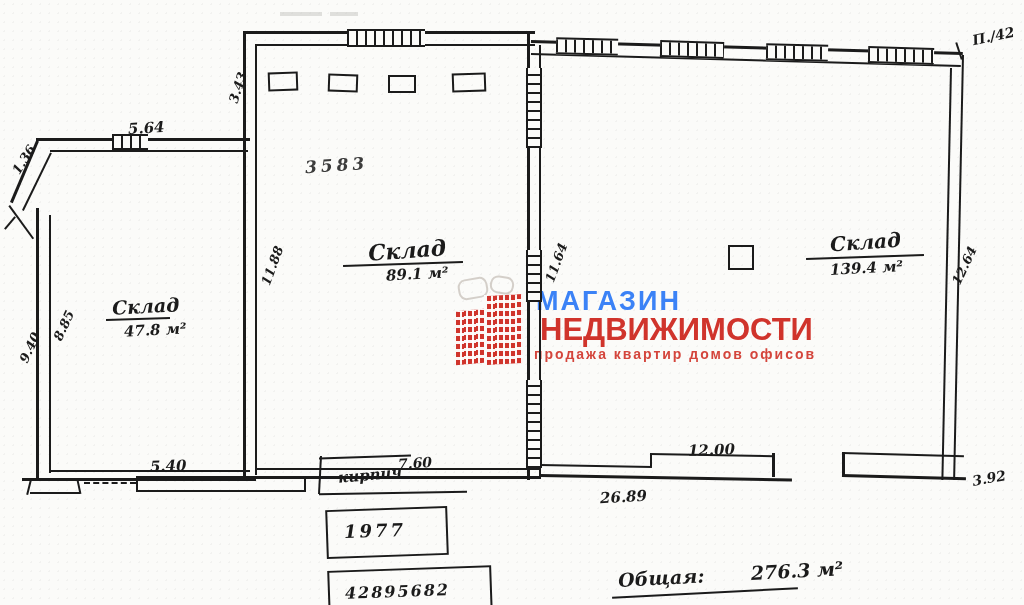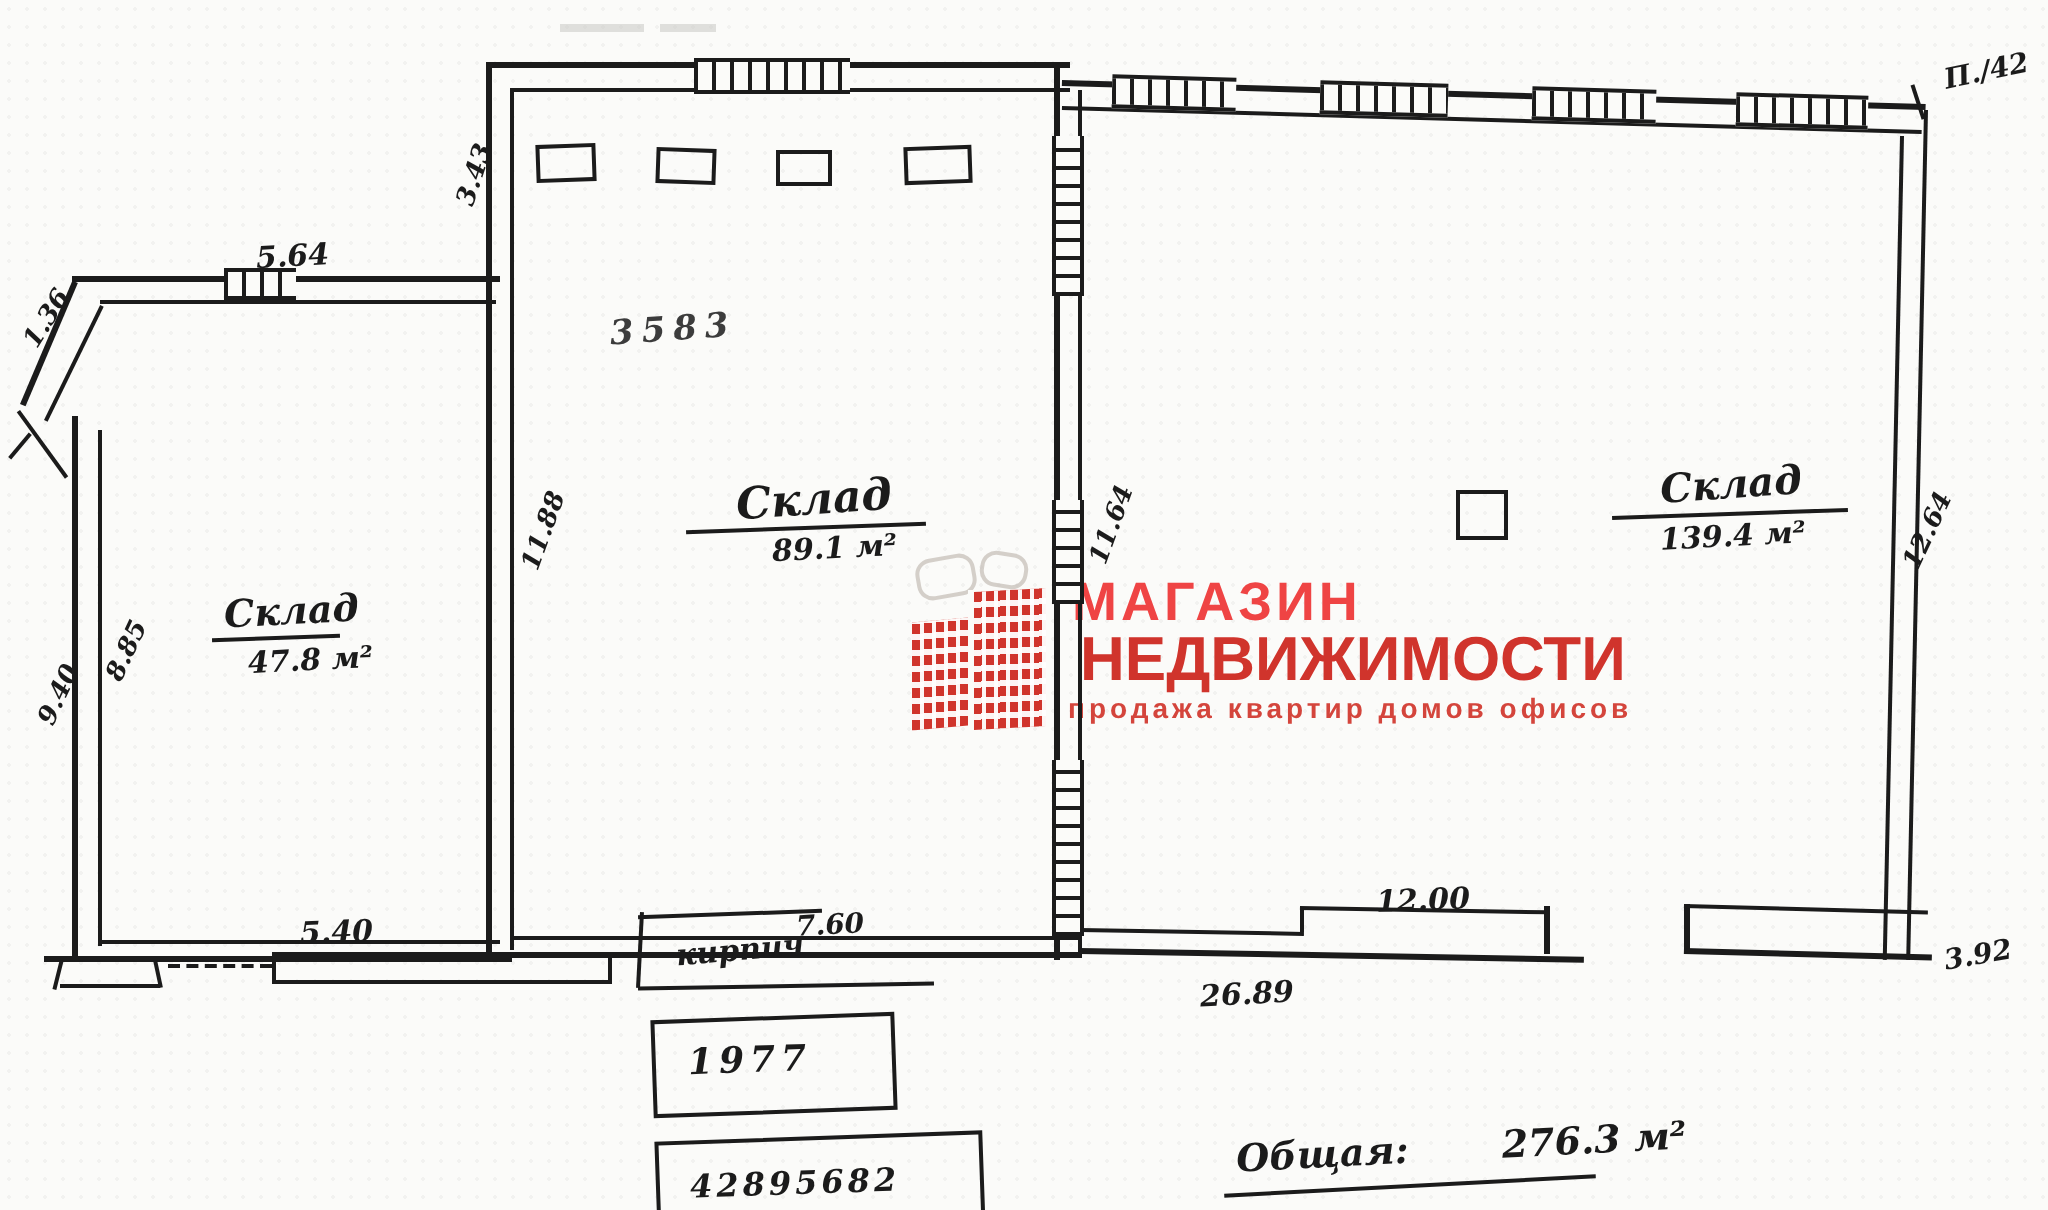--- a/index.html
+++ b/index.html
@@ -36,21 +36,21 @@
 
 <div class="smudge" style="left:280px;top:12px;width:42px;height:4px;"></div>
 <div class="smudge" style="left:330px;top:12px;width:28px;height:4px;"></div>
 
 <div class="logo" style="left:450px;top:276px;width:345px;height:95px;">
   <div class="sketch" style="left:8px;top:2px;width:26px;height:17px;transform:rotate(-10deg);"></div>
   <div class="sketch" style="left:40px;top:0px;width:20px;height:14px;transform:rotate(9deg);"></div>
   <div class="tower" style="left:6px;top:34px;width:28px;height:54px;transform:skewY(-5deg);"></div>
   <div class="tower" style="left:37px;top:19px;width:36px;height:69px;transform:skewY(-3deg);"></div>
   <div style="position:absolute;left:34px;top:19px;width:3px;height:69px;background:#fbfbf9;"></div>
-  <div class="logo-text" style="left:86px;top:10px;font-size:27px;letter-spacing:2px;color:#ef4444;">МАГАЗИН</div>
+  <div class="logo-text" style="left:86px;top:10px;font-size:27px;letter-spacing:2px;color:#3b82f6;">МАГАЗИН</div>
   <div class="logo-text" style="left:90px;top:36px;font-size:31px;letter-spacing:0px;color:#d0342c;">НЕДВИЖИМОСТИ</div>
   <div class="logo-text" style="left:84px;top:70px;font-size:14px;letter-spacing:2px;font-weight:600;color:#d4453c;">продажа  квартир  домов  офисов</div>
 </div>
 
 <div class="ln z2" style="left:36px;top:138px;width:214px;height:3px;"></div>
 <div class="ln z2" style="left:50px;top:150px;width:198px;height:2px;"></div>
 <div class="hatchH z3" style="left:112px;top:134px;width:36px;height:12px;"></div>
 
 <div class="ln z2" style="left:10px;top:202px;width:67px;height:3px;transform-origin:0 0;transform:rotate(-67deg);"></div>
 <div class="ln z2" style="left:22px;top:210px;width:64px;height:2px;transform-origin:0 0;transform:rotate(-64deg);"></div>

